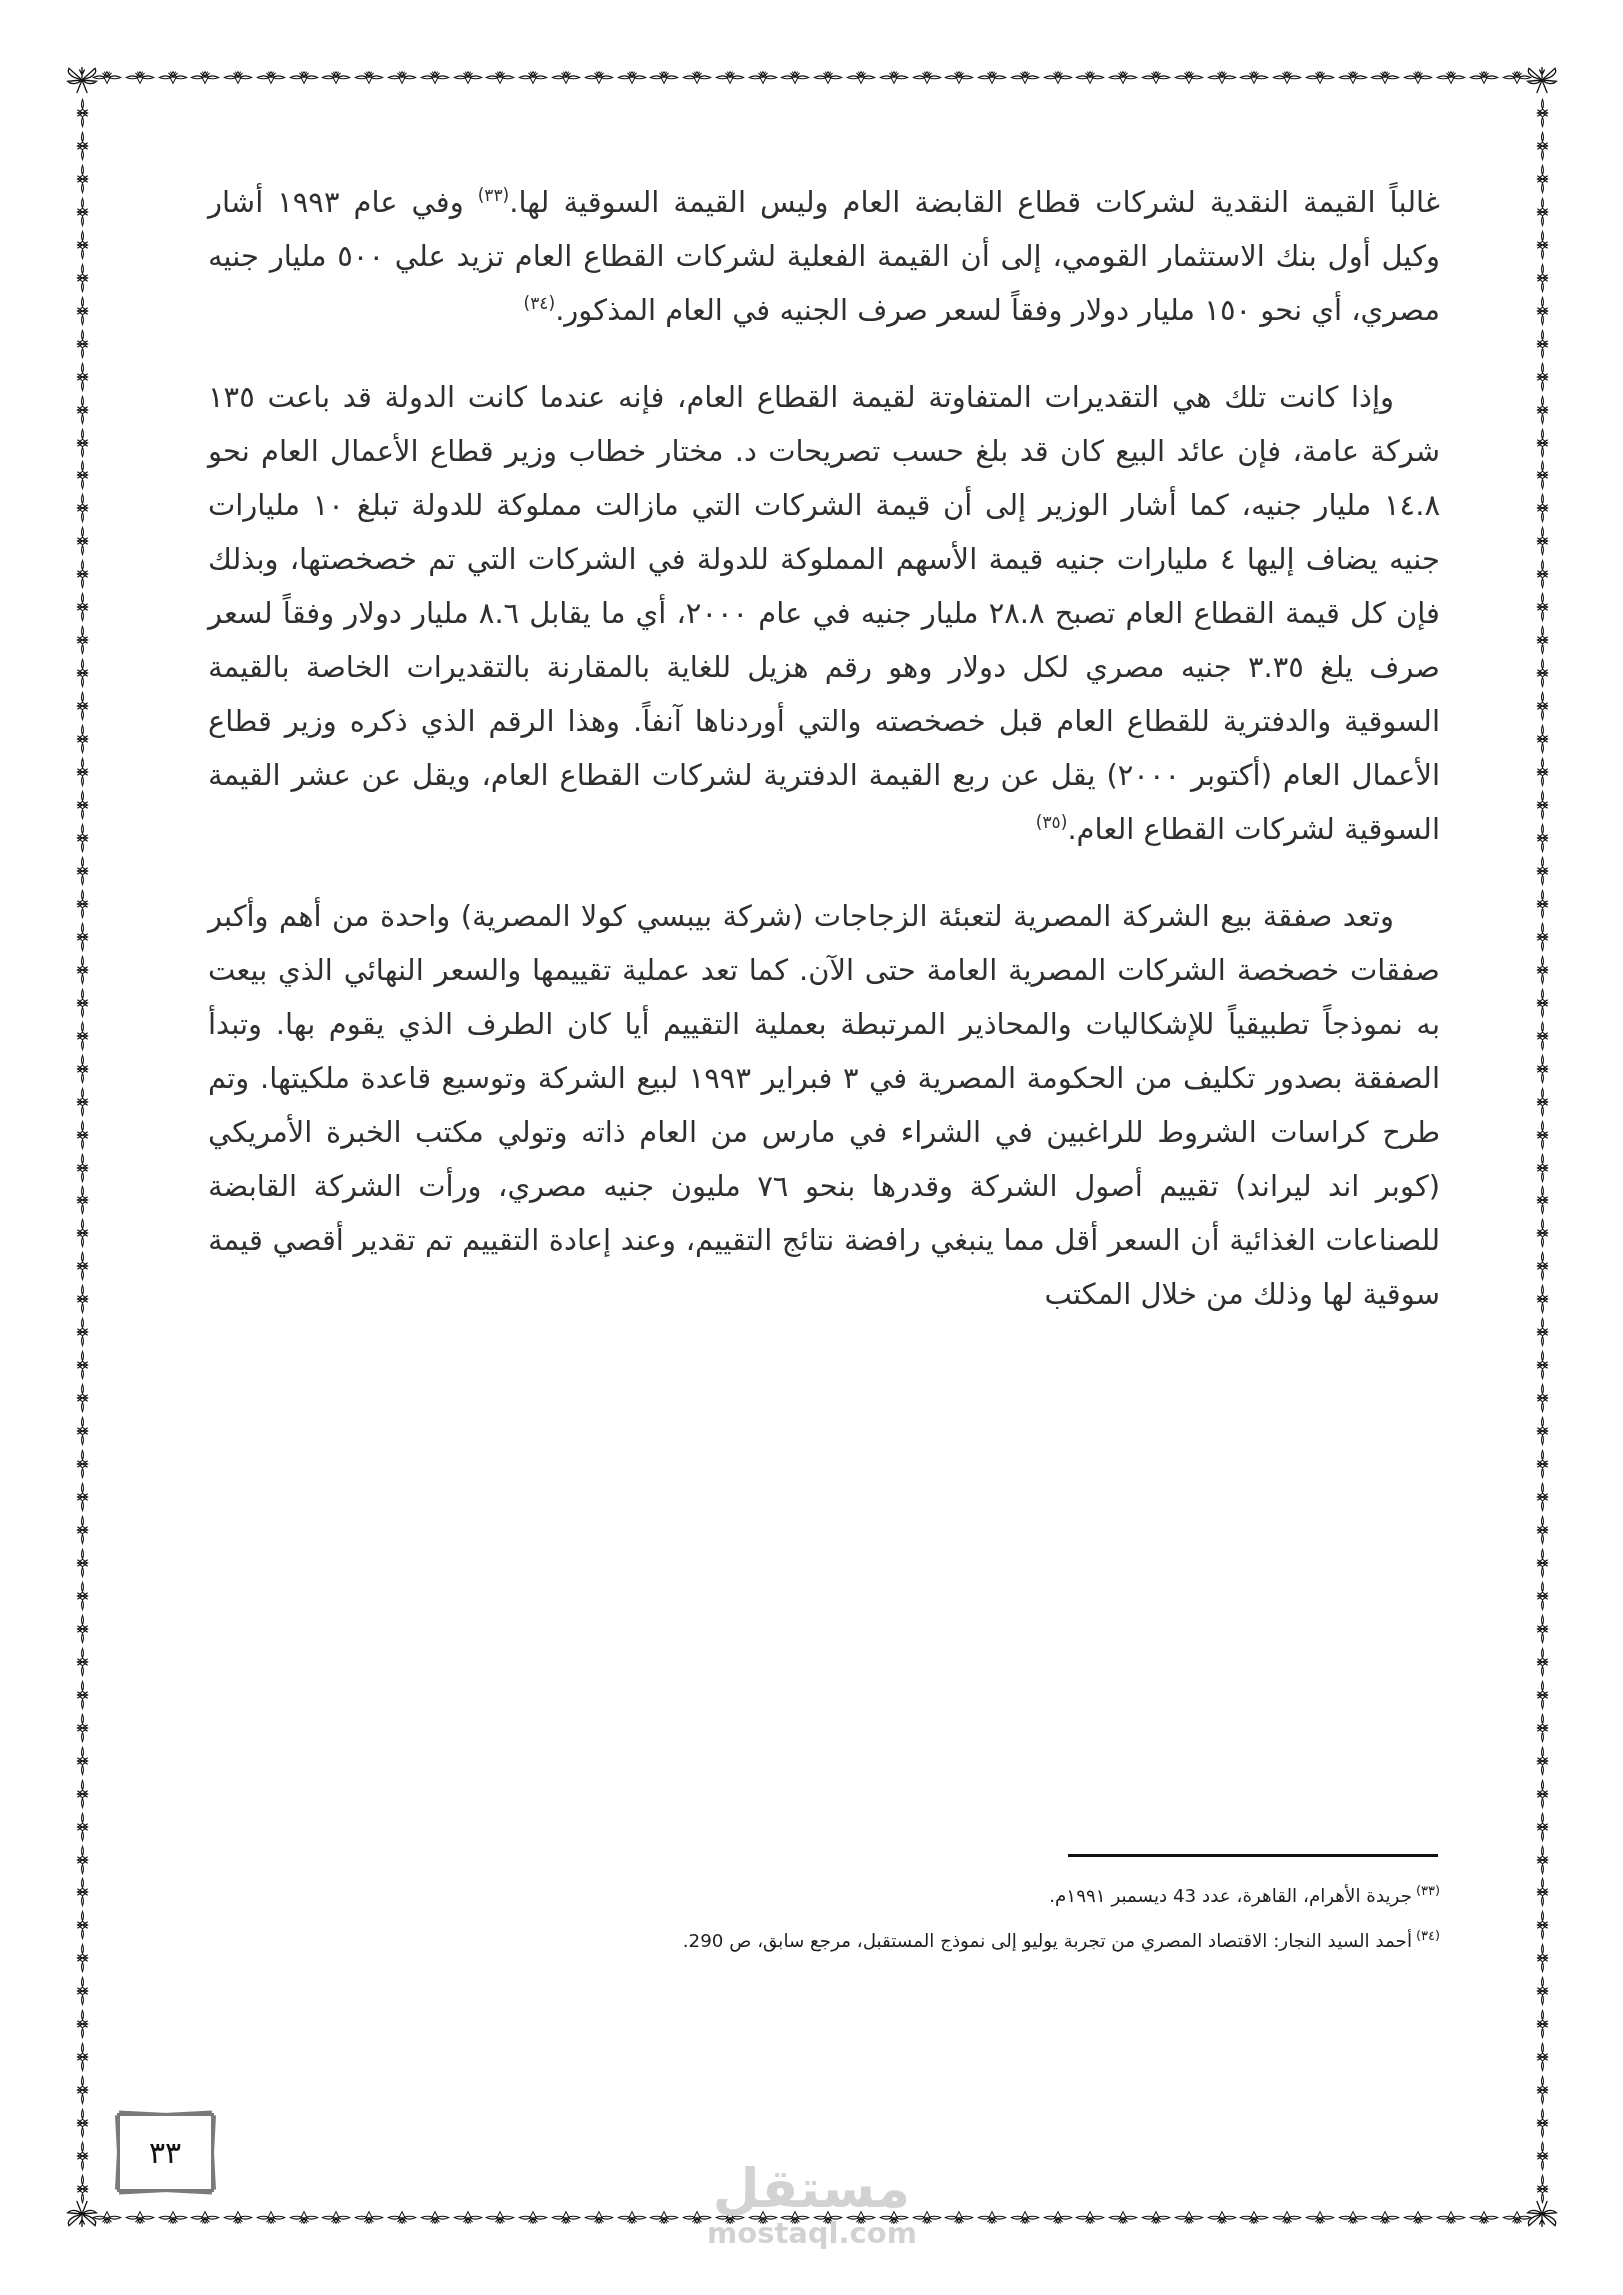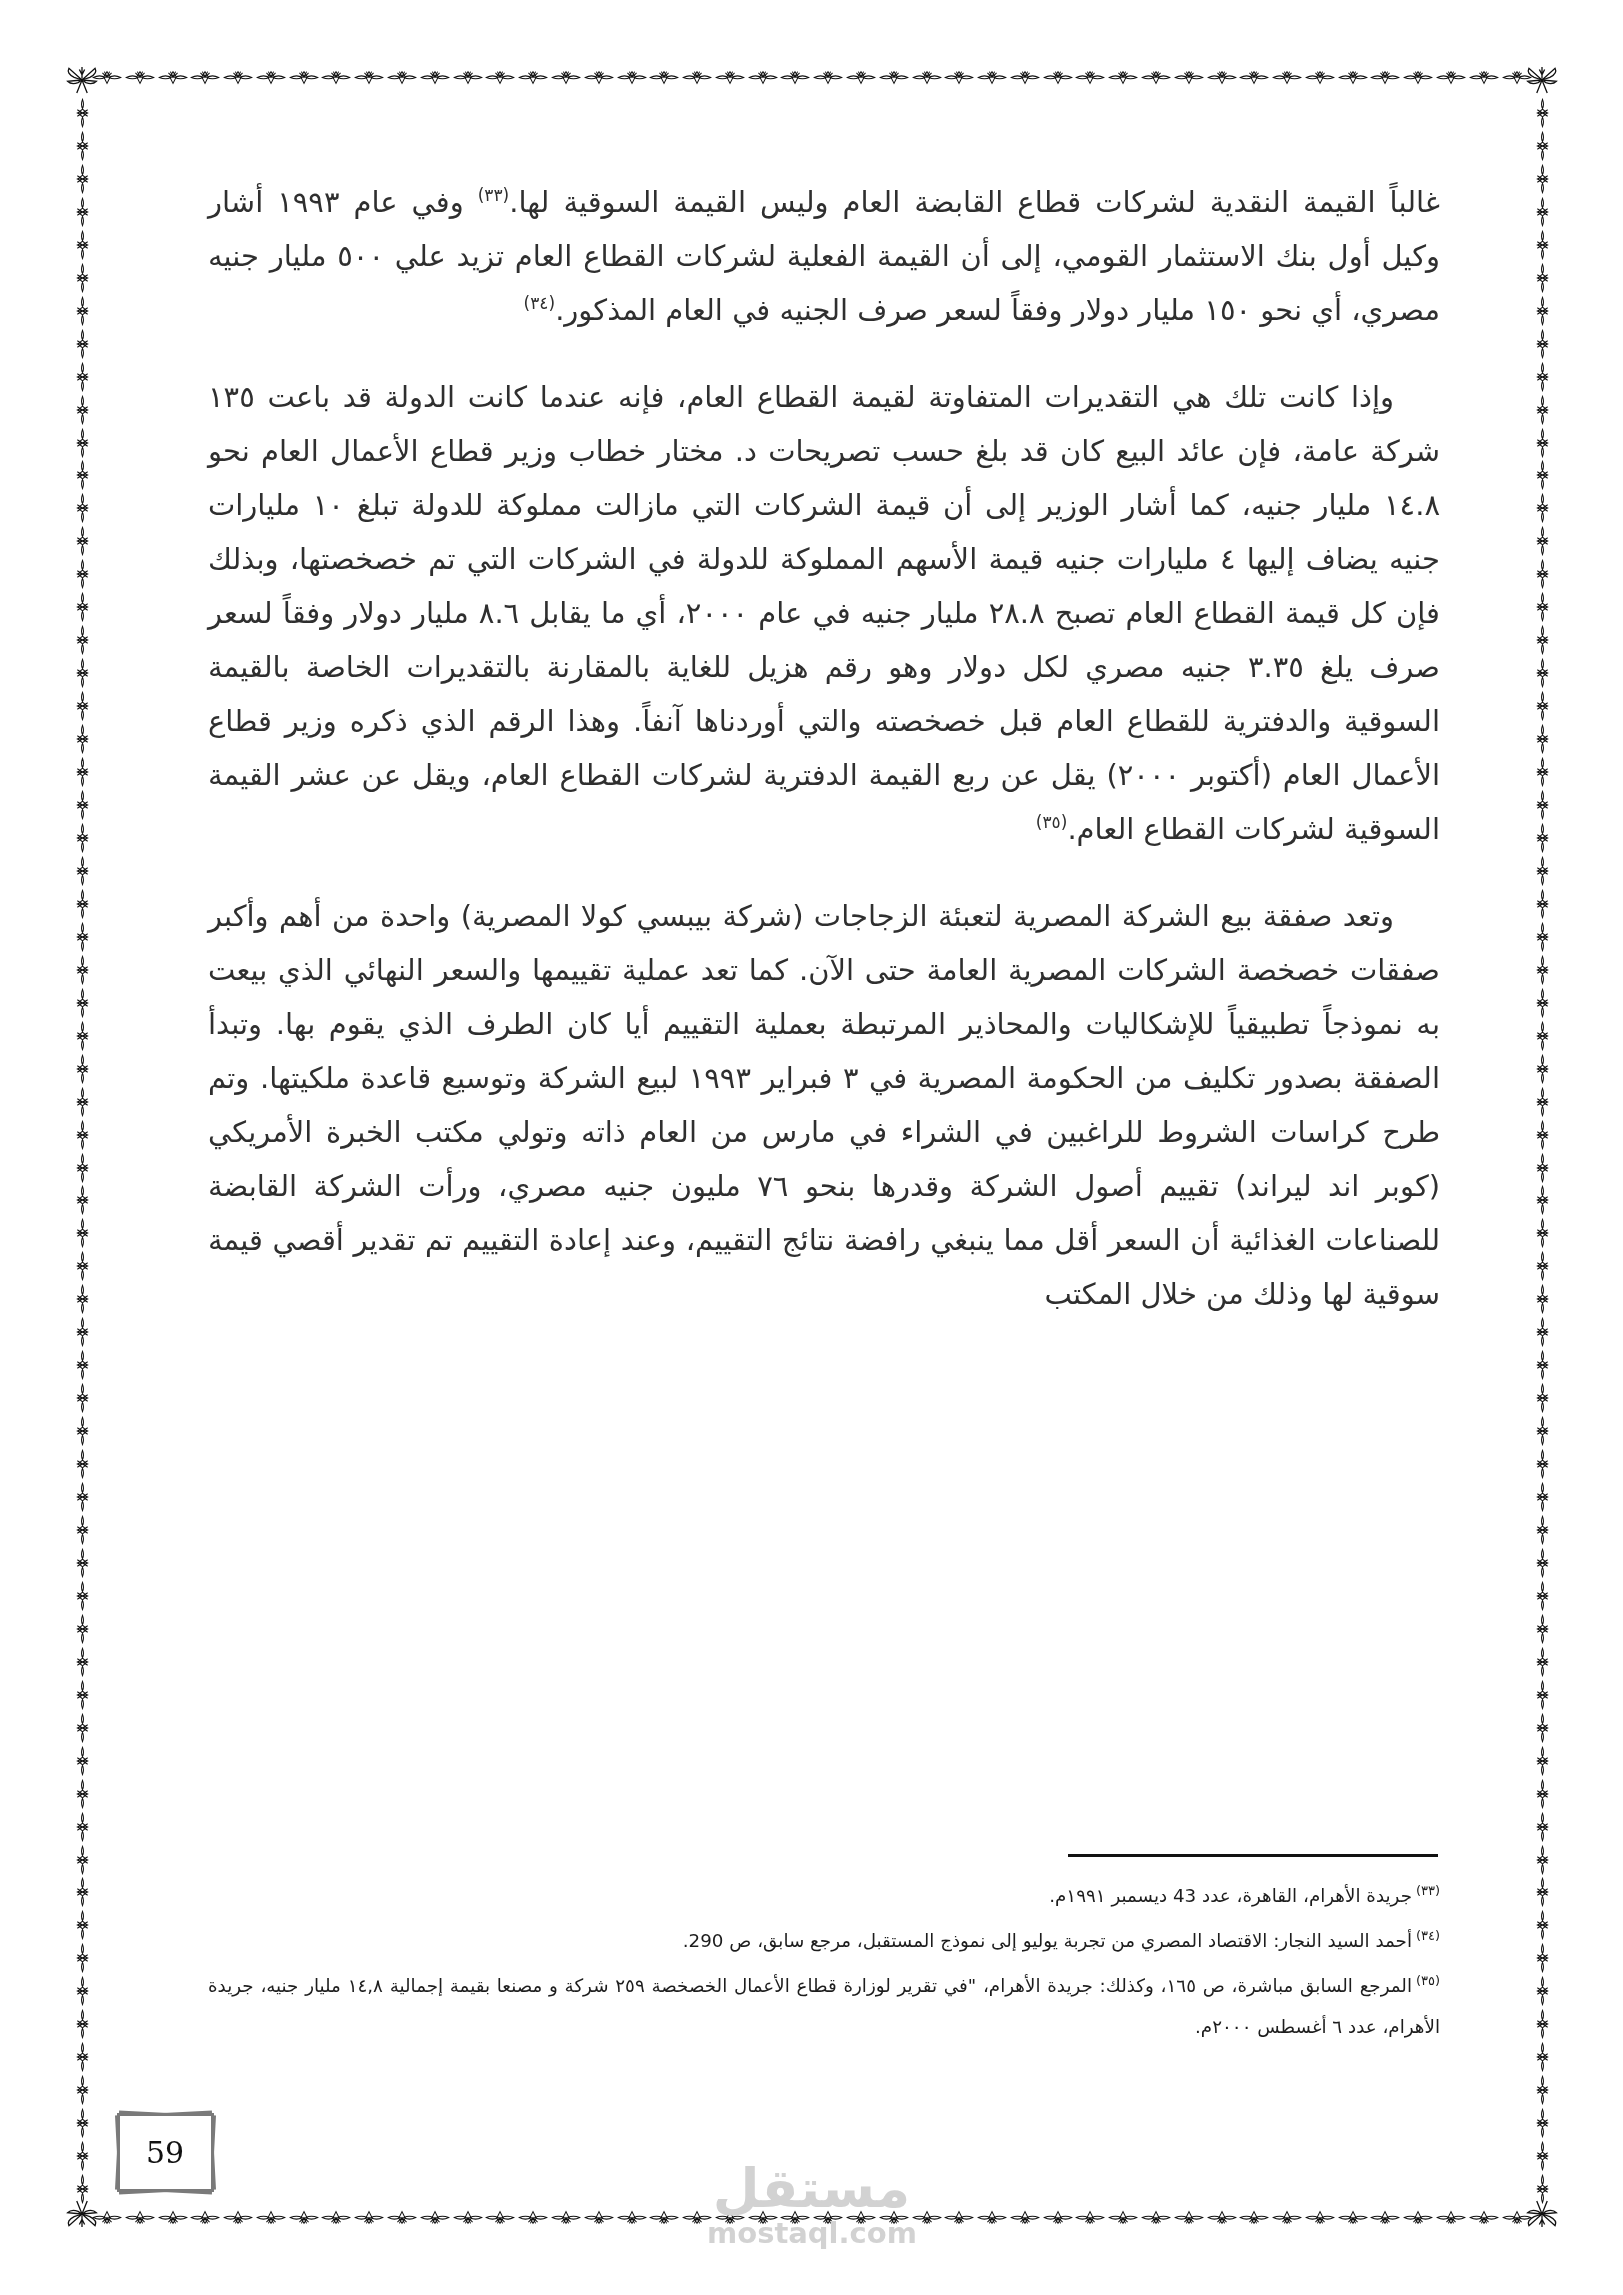--- a/index.html
+++ b/index.html
@@ -1877,27 +1877,26 @@
 
   <p class="para indent"><span>وإذا كانت تلك هي التقديرات المتفاوتة لقيمة القطاع العام، فإنه عندما كانت الدولة قد باعت ١٣٥ شركة عامة، فإن عائد البيع كان قد بلغ حسب تصريحات د. مختار خطاب وزير قطاع الأعمال العام نحو ١٤.٨ مليار جنيه، كما أشار الوزير إلى أن قيمة الشركات التي مازالت مملوكة للدولة تبلغ ١٠ مليارات جنيه يضاف إليها ٤ مليارات جنيه قيمة الأسهم المملوكة للدولة في الشركات التي تم خصخصتها، وبذلك فإن كل قيمة القطاع العام تصبح ٢٨.٨ مليار جنيه في عام ٢٠٠٠، أي ما يقابل ٨.٦ مليار دولار وفقاً لسعر صرف يلغ ٣.٣٥ جنيه مصري لكل دولار وهو رقم هزيل للغاية بالمقارنة بالتقديرات الخاصة بالقيمة السوقية والدفترية للقطاع العام قبل خصخصته والتي أوردناها آنفاً. وهذا الرقم الذي ذكره وزير قطاع الأعمال العام (أكتوبر ٢٠٠٠) يقل عن ربع القيمة الدفترية لشركات القطاع العام، ويقل عن عشر القيمة السوقية لشركات القطاع العام.</span><sup class="fn-ref">(٣٥)</sup></p>
 
   <p class="para indent"><span>وتعد صفقة بيع الشركة المصرية لتعبئة الزجاجات (شركة بيبسي كولا المصرية) واحدة من أهم وأكبر صفقات خصخصة الشركات المصرية العامة حتى الآن. كما تعد عملية تقييمها والسعر النهائي الذي بيعت به نموذجاً تطبيقياً للإشكاليات والمحاذير المرتبطة بعملية التقييم أيا كان الطرف الذي يقوم بها. وتبدأ الصفقة بصدور تكليف من الحكومة المصرية في ٣ فبراير ١٩٩٣ لبيع الشركة وتوسيع قاعدة ملكيتها. وتم طرح كراسات الشروط للراغبين في الشراء في مارس من العام ذاته وتولي مكتب الخبرة الأمريكي (كوبر اند ليراند) تقييم أصول الشركة وقدرها بنحو ٧٦ مليون جنيه مصري، ورأت الشركة القابضة للصناعات الغذائية أن السعر أقل مما ينبغي رافضة نتائج التقييم، وعند إعادة التقييم تم تقدير أقصي قيمة سوقية لها وذلك من خلال المكتب</span></p>
 </div>
 
 <div class="fn-rule"></div>
 <div class="footnotes">
   <p class="footnote"><sup class="fn-mark">(٣٣)</sup><span>جريدة الأهرام، القاهرة، عدد 43 ديسمبر ١٩٩١م.</span></p>
   <p class="footnote"><sup class="fn-mark">(٣٤)</sup><span>أحمد السيد النجار: الاقتصاد المصري من تجربة يوليو إلى نموذج المستقبل، مرجع سابق، ص 290.</span></p>
-  <p class="footnote"><sup class="fn-mark">(٣٥)</sup><span>المرجع السابق مباشرة، ص ١٦٥، وكذلك: جريدة الأهرام، "في تقرير لوزارة قطاع الأعمال الخصخصة ٢٥٩ شركة و مصنعا بقيمة إجمالية ١٤,٨ مليار جنيه، جريدة الأهرام، عدد ٦ أغسطس ٢٠٠٠م.</span></p>
 </div>
 
 <div class="page-box">
   <div class="sheet s1"></div>
   <div class="sheet s2"></div>
   <div class="sheet s3"></div>
-  <div class="num">59</div>
+  <div class="num">٣٣</div>
 </div>
 
 <div class="watermark">
   <div class="wm-ar">مستقل</div>
   <div class="wm-en">mostaql.com</div>
 </div>
 
 
 </body></html>

